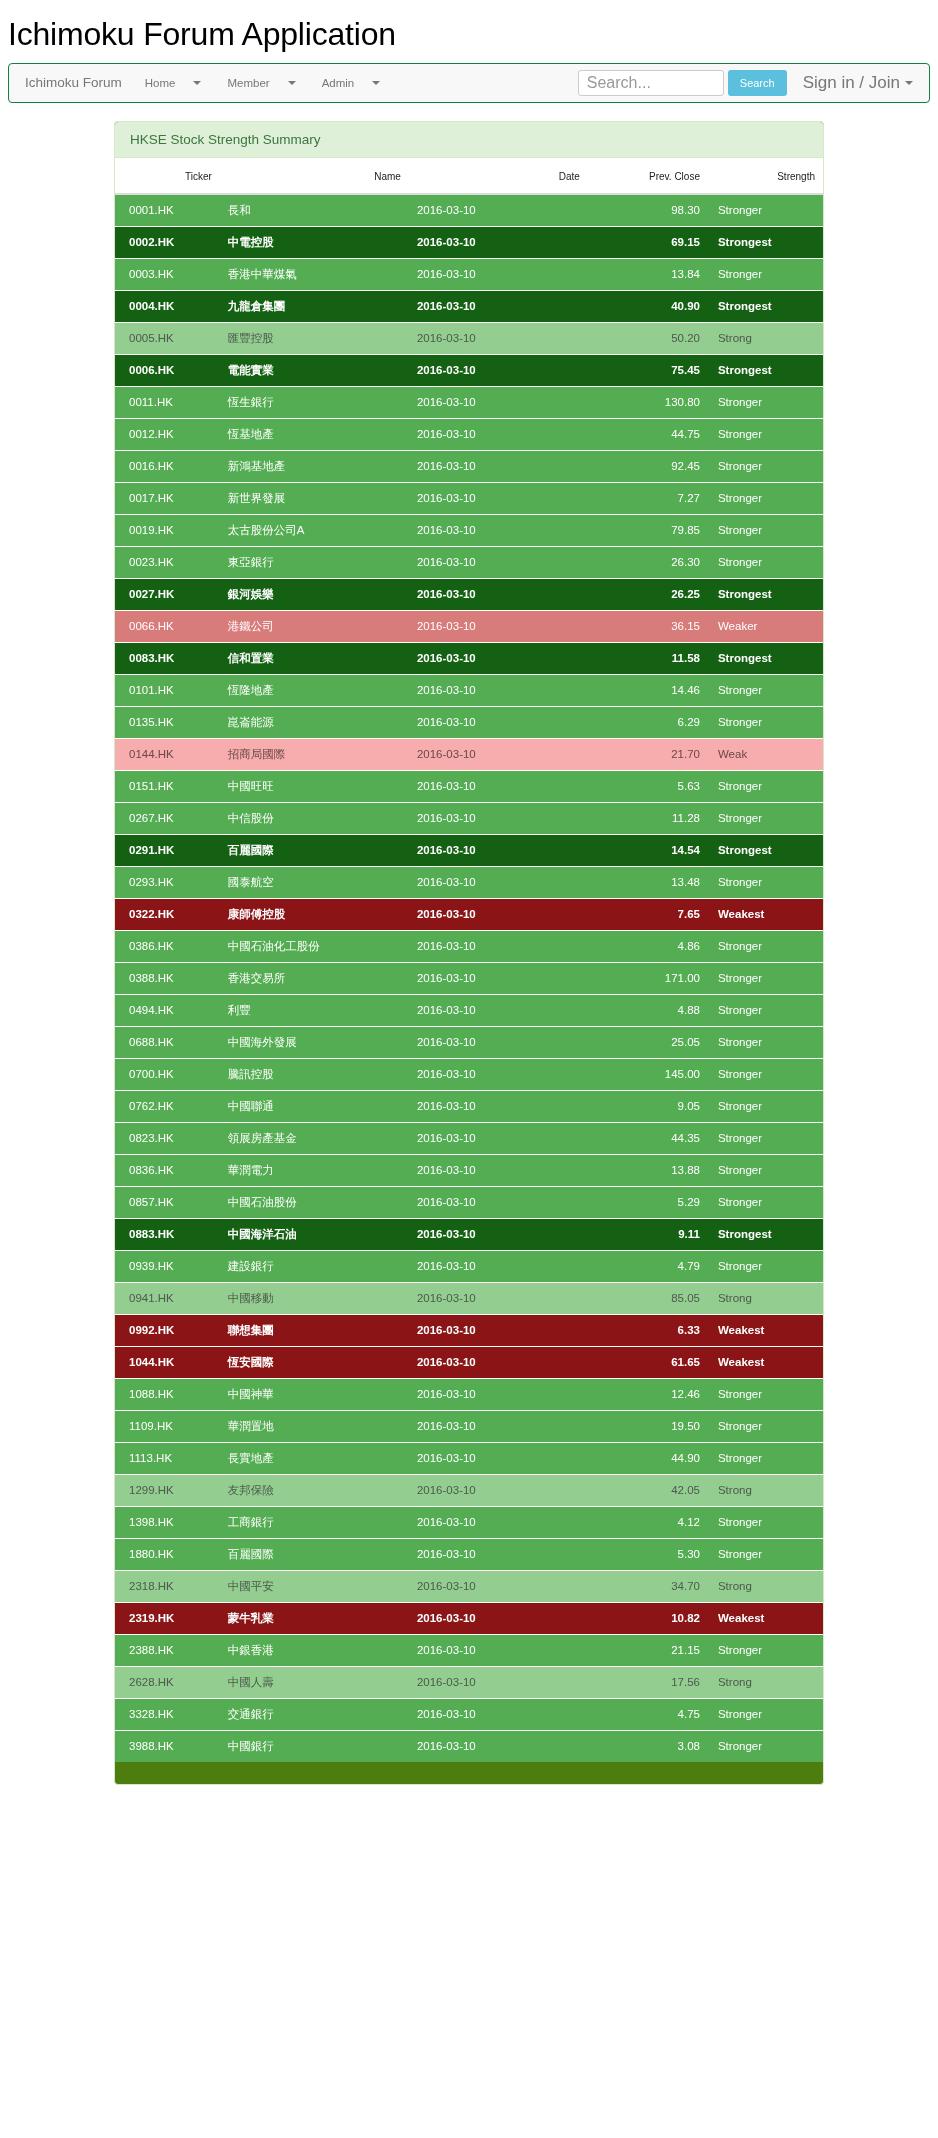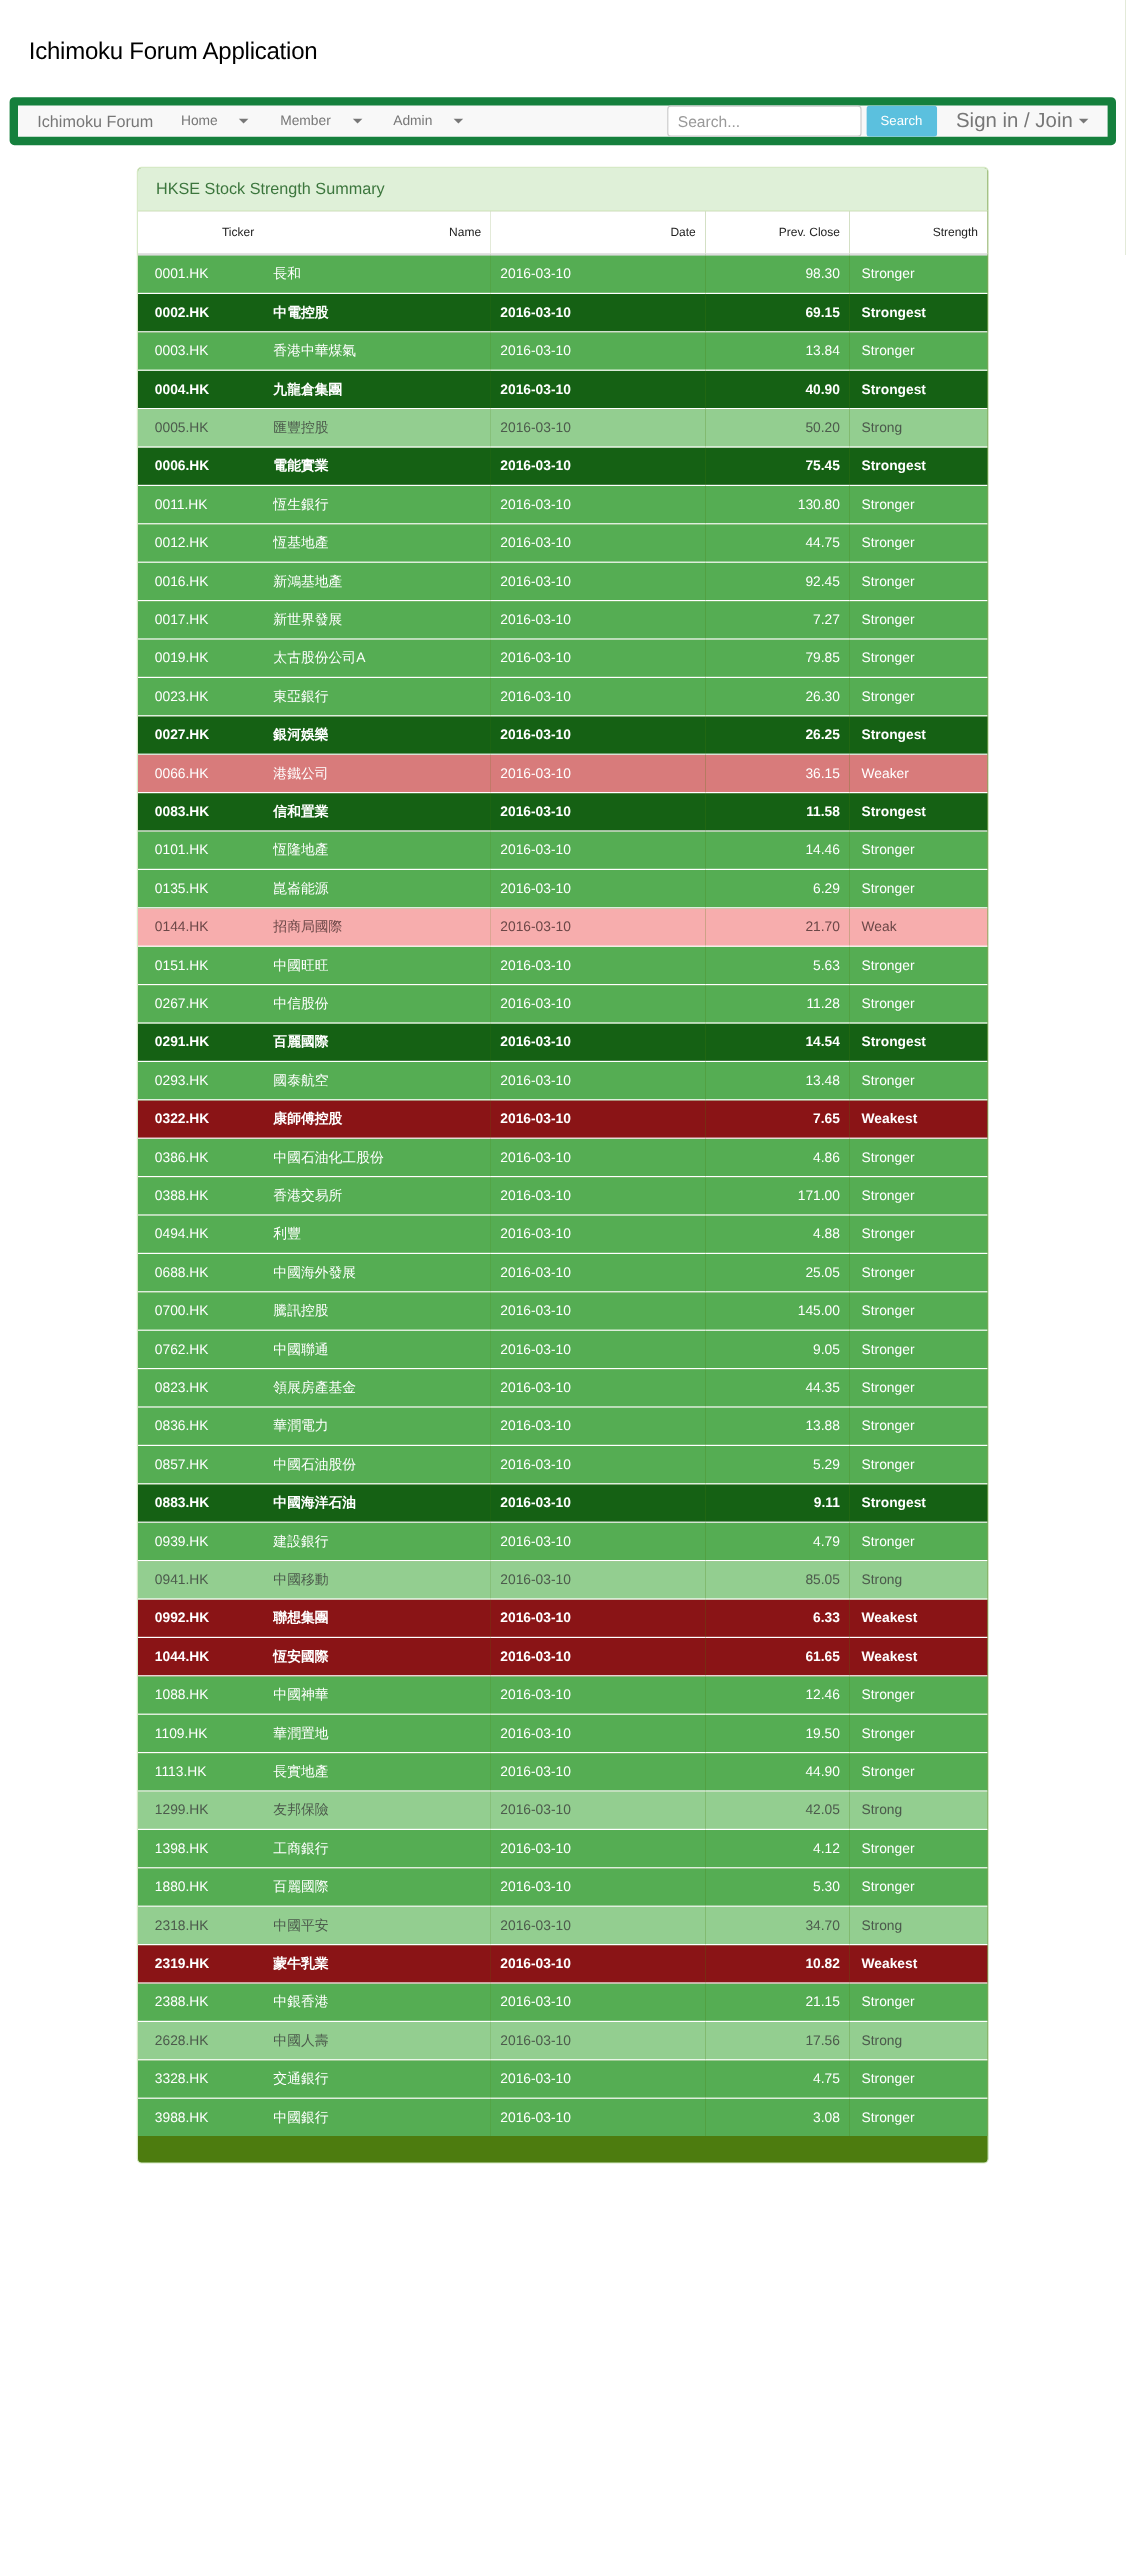--- a/index.html
+++ b/index.html
@@ -11,34 +11,34 @@
     color: #333333;
   }
   body {
     width: 938px;
     min-height: 2138px;
     position: relative;
   }
 
   
   .page-heading {
-    font-size: 20px;
+    font-size: 32px;
     font-weight: 400;
     color: #000000;
-    margin: 16px;
+    margin: 0;
     padding: 16px 0 10px 8px;
     line-height: 1.15;
     letter-spacing: -0.2px;
   }
 
   
   .navbar {
     margin: 0 8px;
     background: #f8f8f8;
-    border: 7px solid #15803d;
+    border: 1px solid #15803d;
     border-radius: 4px;
     height: 40px;
     display: flex;
     align-items: center;
     padding: 0 6px;
     position: relative;
   }
   .navbar-brand {
     font-size: 13.5px;
     color: #777777;
@@ -77,26 +77,26 @@
     margin-left: auto;
     display: flex;
     align-items: center;
   }
   .search-form {
     display: flex;
     align-items: center;
     gap: 4px;
   }
   .search-input {
-    width: 162px;
+    width: 146px;
     height: 26px;
     border: 1px solid #cccccc;
     border-radius: 3px;
     padding: 0 8px;
-    font-size: 13px;
+    font-size: 16px;
     color: #555555;
     font-family: "Liberation Sans", sans-serif;
     background: #ffffff;
     outline: none;
   }
   .search-input::placeholder { color: #999999; }
   .search-button {
     height: 26px;
     border: 1px solid transparent;
     border-radius: 3px;

